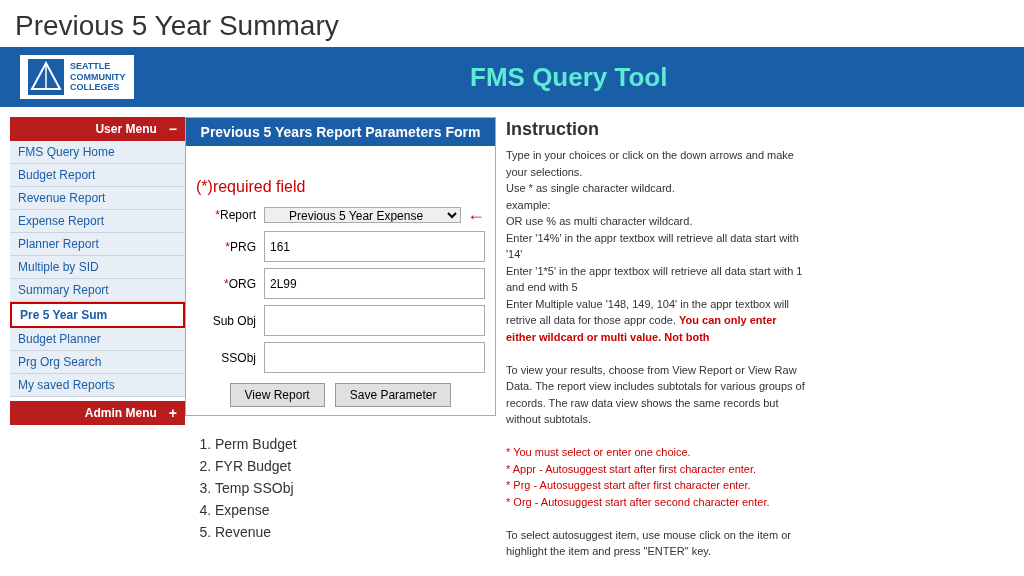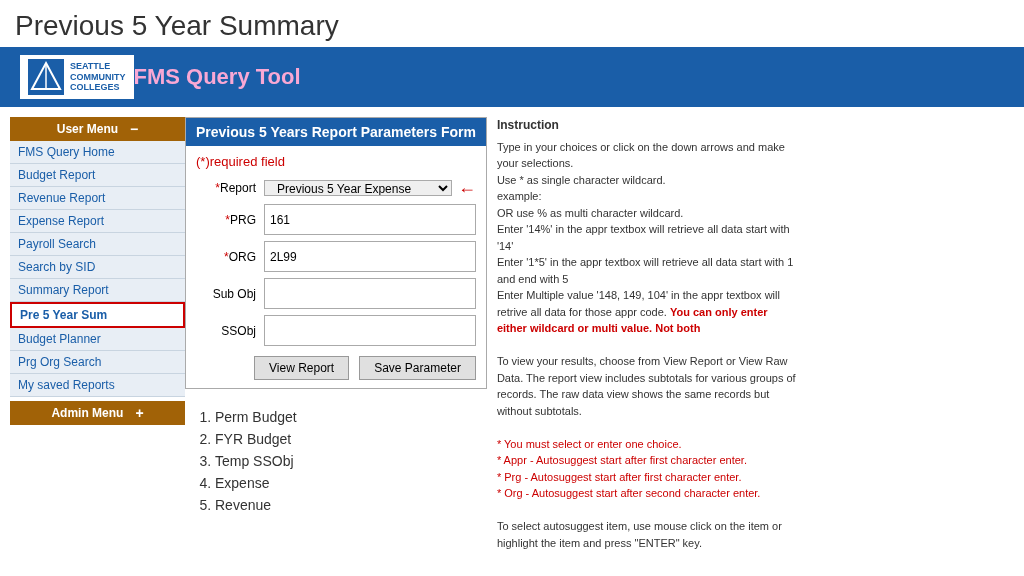--- a/index.html
+++ b/index.html
@@ -32,46 +32,47 @@
       height: 36px;
     }
     .logo-text {
       font-size: 9px;
       font-weight: bold;
       color: #1a5ea8;
       line-height: 1.2;
       text-transform: uppercase;
     }
     .header-title {
-      color: #f9a8d4;
-      font-size: 22px;
-      font-weight: bold;
-      flex: 1;
+      color: #5eead4;
+      font-size: 26px;
+      font-weight: bold;
+      flex: 1;
+      text-align: center;
     }
 
     
     .main-layout {
       display: flex;
       gap: 0;
       padding: 10px 10px;
     }
 
     
     .sidebar {
       width: 175px;
       flex-shrink: 0;
     }
     .sidebar-section-header {
-      background: #a16207;
+      background: #b91c1c;
       color: #fff;
       font-size: 12px;
       font-weight: bold;
       padding: 4px 8px;
       display: flex;
-      justify-content: center;
+      justify-content: flex-end;
       align-items: center;
       cursor: pointer;
       gap: 12px;
     }
     .sidebar-section-header .toggle-icon {
       font-size: 14px;
       font-weight: bold;
     }
     .sidebar-item {
       padding: 4px 8px;
@@ -102,22 +103,23 @@
       font-size: 14px;
       font-weight: bold;
       padding: 6px 10px;
     }
     .form-panel-body {
       padding: 8px 10px;
       background: #fff;
     }
     .required-note {
       color: #cc0000;
-      font-size: 13px;
+      font-size: 16px;
       margin-bottom: 8px;
+      margin-top: 24px;
     }
     .form-row {
       display: flex;
       align-items: center;
       margin-bottom: 6px;
       gap: 8px;
     }
     .form-label {
       width: 60px;
       font-size: 12px;
@@ -138,31 +140,31 @@
     .report-select-row {
       display: flex;
       align-items: center;
       gap: 6px;
       flex: 1;
     }
     .report-select {
       height: 16px;
       border: 1px solid #aaa;
       font-size: 12px;
-      padding: 0 8px;
+      padding: 0 20px;
       flex: 1;
     }
     .arrow-indicator {
       color: #cc0000;
       font-size: 18px;
       font-weight: bold;
     }
     .form-buttons {
       display: flex;
-      justify-content: flex-end;
+      justify-content: center;
       gap: 10px;
       margin-top: 10px;
     }
     .form-button {
       background: #e0e0e0;
       border: 1px solid #999;
       padding: 4px 14px;
       font-size: 12px;
       cursor: pointer;
     }
@@ -170,21 +172,21 @@
     
     .instruction-panel {
       width: 300px;
       flex-shrink: 0;
       font-size: 11px;
       color: #333;
       line-height: 1.4;
     }
     .instruction-title {
       font-weight: bold;
-      font-size: 12px;
+      font-size: 18px;
       margin-bottom: 5px;
     }
     .instruction-text {
       font-size: 11px;
       line-height: 1.5;
     }
     .instruction-highlight {
       color: #cc0000;
       font-weight: bold;
     }
@@ -237,22 +239,22 @@
 
   <div class="sidebar">
     <div class="sidebar-section-header">
       <span>User Menu</span>
       <span class="toggle-icon">−</span>
     </div>
     <a class="sidebar-item">FMS Query Home</a>
     <a class="sidebar-item">Budget Report</a>
     <a class="sidebar-item">Revenue Report</a>
     <a class="sidebar-item">Expense Report</a>
-    <a class="sidebar-item">Payroll Search</a>
-    <a class="sidebar-item">Search by SID</a>
+    <a class="sidebar-item">Planner Report</a>
+    <a class="sidebar-item">Multiple by SID</a>
     <a class="sidebar-item">Summary Report</a>
     <a class="sidebar-item active">Pre 5 Year Sum</a>
     <a class="sidebar-item">Budget Planner</a>
     <a class="sidebar-item">Prg Org Search</a>
     <a class="sidebar-item">My saved Reports</a>
     <div class="sidebar-section-header" style="margin-top:4px;">
       <span>Admin Menu</span>
       <span class="toggle-icon">+</span>
     </div>
   </div>

